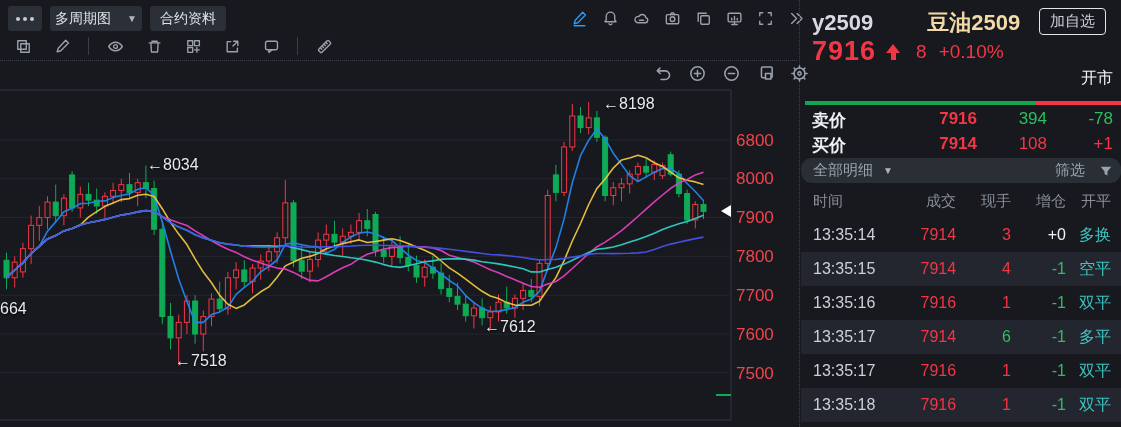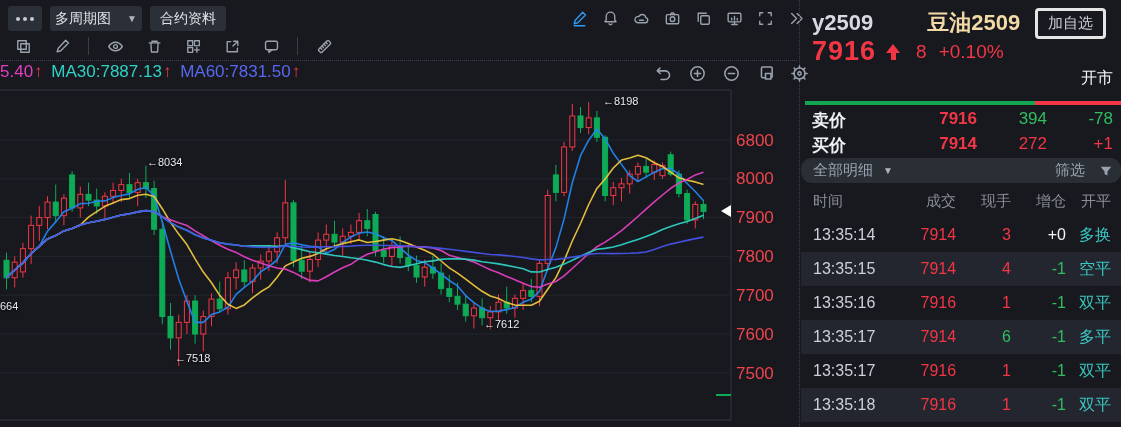--- a/index.html
+++ b/index.html
@@ -30,31 +30,31 @@
   
   #ma-legend { position:absolute; left:0px; top:62px; font-size:17px; white-space:nowrap; }
   #ma-legend .up { color:#f23645; font-weight:bold; margin:0 4px 0 1px; }
 
   
   #chart-icons { position:absolute; left:650px; top:60px; display:flex; gap:8px; }
 
   
   #plot { position:absolute; left:0; top:85px; width:800px; height:342px; }
   .ylab { position:absolute; left:736px; width:46px; text-align:left; color:#f0444c; font-size:17px; }
-  .anno { position:absolute; color:#e8eaec; font-size:11px; text-shadow:0 1px 2px #000; white-space:nowrap; }
+  .anno { position:absolute; color:#e8eaec; font-size:16px; text-shadow:0 1px 2px #000; white-space:nowrap; }
   #cur-price-tri { position:absolute; left:721px; top:205px; width:0; height:0;
        border-top:6px solid transparent; border-bottom:6px solid transparent; border-right:10px solid #ffffff; }
   #green-dash { position:absolute; left:716px; top:394px; width:15px; height:2px; background:#0eab56; }
 
   
   #qp { position:absolute; left:801px; top:0; width:320px; height:427px; }
   #sym-row { position:absolute; left:11px; top:8px; width:300px; display:flex; align-items:center; }
   #sym-code { font-size:22px; font-weight:bold; color:#d6dae0; }
   #sym-name { font-size:22px; font-weight:bold; color:#f2d9a6; margin-left:54px; }
-  #fav-btn { position:absolute; right:6px; top:0px; border:3px solid #e5e5e5; border-radius:4px;
+  #fav-btn { position:absolute; right:6px; top:0px; border:1px solid #e5e5e5; border-radius:4px;
              color:#c8cdd5; font-size:15px; padding:3px 10px; cursor:pointer; }
   #price-row { position:absolute; left:11px; top:36px; display:flex; align-items:center; color:#f23645; }
   #last-price { font-size:27px; font-weight:bold; letter-spacing:1px; }
   .up-arrow { position:relative; width:14px; height:17px; margin:2px 0 0 10px; }
   .up-arrow .tri { position:absolute; left:0; top:0; width:0; height:0;
       border-left:7px solid transparent; border-right:7px solid transparent; border-bottom:9px solid #f23645; }
   .up-arrow .stem { position:absolute; left:4.5px; top:8px; width:5px; height:8px; background:#f23645; }
   #chg-abs { font-size:19px; margin-left:16px; }
   #chg-pct { font-size:19px; margin-left:12px; }
   #badge-row { position:absolute; left:11px; top:66px; display:flex; gap:9px; align-items:center; }
@@ -214,25 +214,20 @@
             <rect x="1.4" y="6" width="13.2" height="4.2" rx="1"></rect>
             <path d="M4.4 6v2M6.8 6v2M9.2 6v2M11.6 6v2"></path>
           </g>
         </svg>
       </span>
   </div>
 
   <div class="hdots"></div>
   <div class="vdots"></div>
 
-  <div id="ma-legend">
-    <span style="color:#e33fc0">5.40</span><span class="up">↑</span>
-    <span style="color:#2fd0c5">MA30:7887.13</span><span class="up">↑</span>
-    <span style="color:#5868f0">MA60:7831.50</span><span class="up">↑</span>
-  </div>
 
   <div id="chart-icons">
     <span class="icon">
       <svg width="19" height="19" viewBox="0 0 16 16">
           <path d="M5 3.4L2.8 5.8 5.2 8"></path>
           <path d="M3 5.8h6.6a3.6 3.6 0 1 1-.2 7.2H6"></path>
         </svg>
       </span>
     <span class="icon">
       <svg width="19" height="19" viewBox="0 0 16 16">
@@ -577,21 +572,21 @@
 
     <div class="bk-row" style="top:109px">
       <span class="bk-label">卖价</span>
       <span class="bk-price">7916</span>
       <span class="bk-vol green">394</span>
       <span class="bk-delta green">-78</span>
     </div>
     <div class="bk-row" style="top:134px">
       <span class="bk-label">买价</span>
       <span class="bk-price">7914</span>
-      <span class="bk-vol red">272</span>
+      <span class="bk-vol red">108</span>
       <span class="bk-delta red">+1</span>
     </div>
 
     <div id="filter-bar">
       <span class="fname">全部明细</span>
       <span class="caret">▼</span>
       <span id="filter-right">
         <span>筛选</span>
         <svg width="14" height="14" viewBox="0 0 16 16">
             <path d="M2 3h12L9.7 8.6V13l-3.4-1.7V8.6z"></path>

